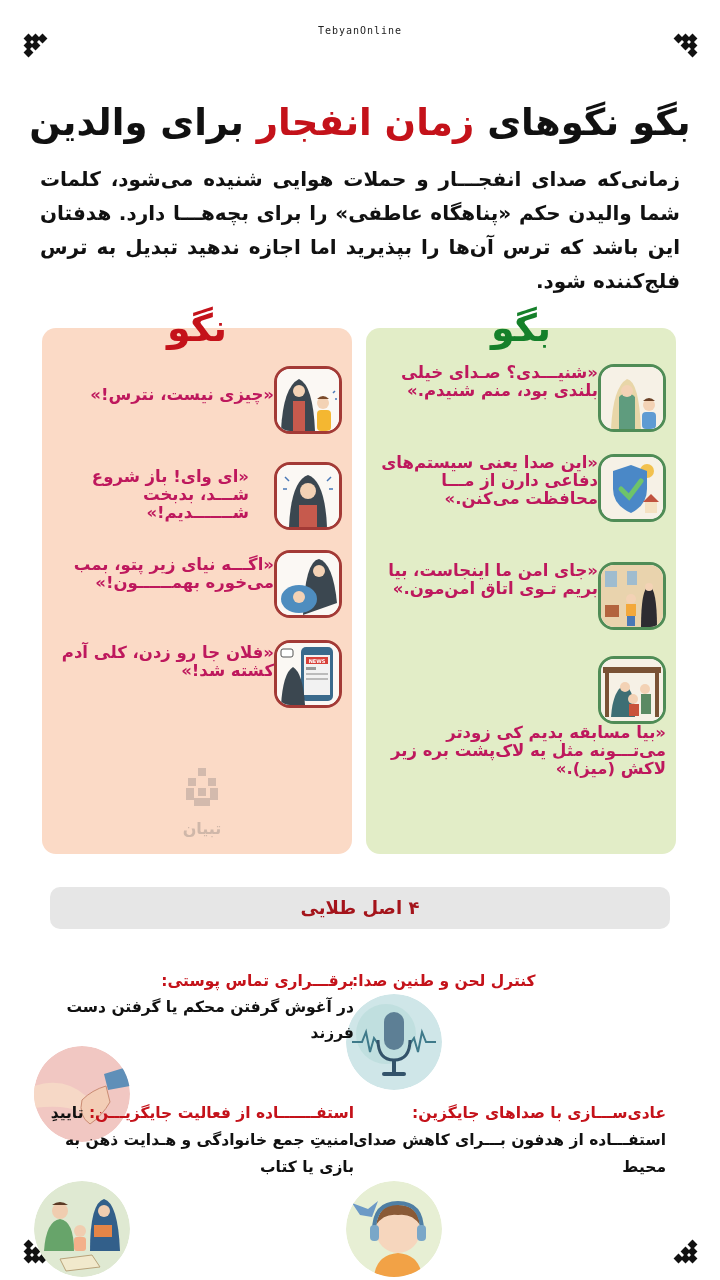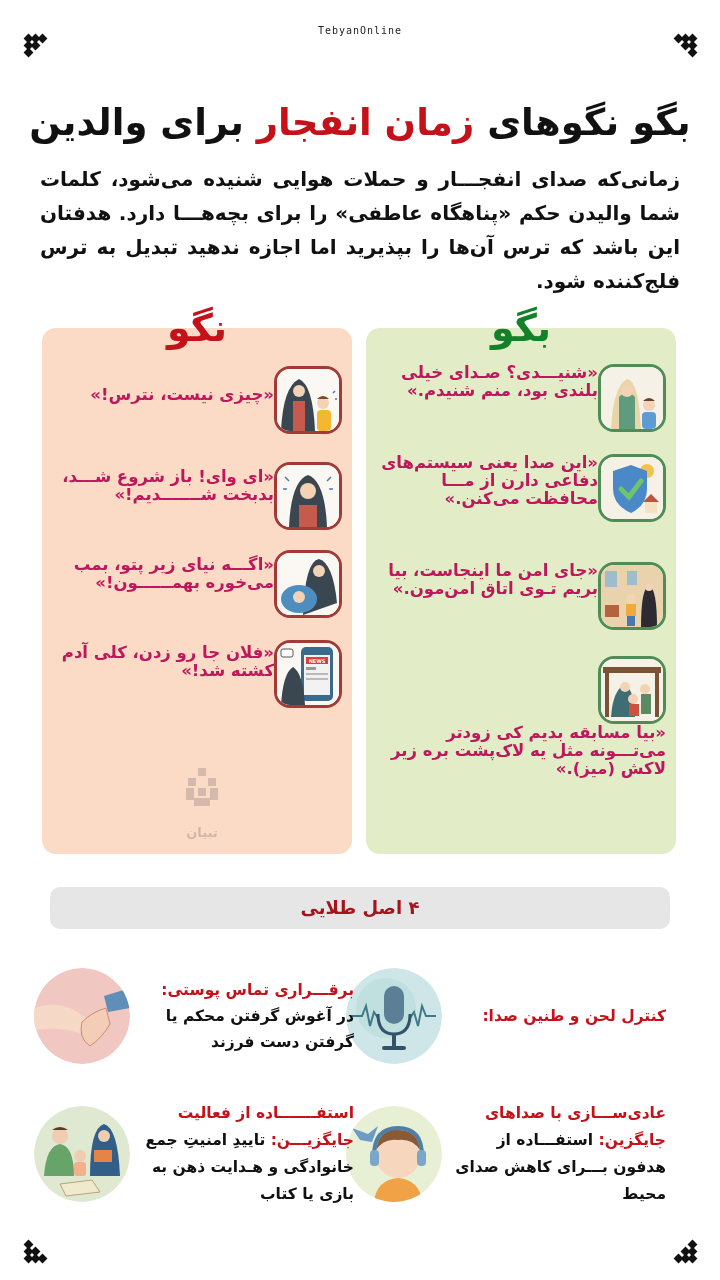--- a/index.html
+++ b/index.html
@@ -25,25 +25,25 @@
   .col-head.say { right: 44px; color: #15802a; }
   .col-head.dont { left: 42px; color: #c4121a; }
 
   .item { position: absolute; right: 10px; width: 290px; display: flex; flex-direction: row; align-items: flex-start; }
   .thumb { flex: 0 0 68px; width: 68px; height: 68px; border-radius: 16px; background: #fff; display: flex; align-items: center; justify-content: center; overflow: hidden; position: relative; }
   .thumb.green { border: 3px solid #4f8c56; box-shadow: 0 0 0 2px #fff inset; }
   .thumb.red { border: 3px solid #a33a36; box-shadow: 0 0 0 2px #fff inset; }
   .item-text { flex: 1; font-size: 16.5px; font-weight: bold; line-height: 18px; color: #be185d; text-align: right; }
 
   .watermark { position: absolute; left: 172px; top: 770px; width: 60px; text-align: center; opacity: 0.45; }
-  .watermark .wm-text { font-size: 13px; font-weight: bold; color: #9a8d86; margin-top: 13px; }
+  .watermark .wm-text { font-size: 16px; font-weight: bold; color: #9a8d86; margin-top: 7px; }
 
   .golden-bar { position: absolute; top: 887px; left: 50px; width: 620px; height: 42px; background: #e6e6e6; border-radius: 10px; text-align: center; font-size: 18px; font-weight: bold; line-height: 42px; color: #a4141b; }
 
-  .rule { position: absolute; width: 330px; display: flex; flex-direction: row; align-items: center; }
+  .rule { position: absolute; width: 330px; display: flex; flex-direction: column; align-items: flex-end; }
   .rule .circle { flex: 0 0 96px; width: 96px; height: 96px; border-radius: 50%; overflow: hidden; }
   .rule .rtext { flex: 1; padding-right: 10px; padding-left: 6px; font-size: 15.5px; font-weight: bold; line-height: 26px; color: #111; text-align: right; }
   .rule .rtext .rt { color: #c4121a; }
 </style>
 </head>
 <body>
 
 <div class="corner" style="left:22px; top:32px;">
   <span class="d" style="left:3px;top:3px"></span>
     <span class="d" style="left:10px;top:3px"></span>
@@ -160,21 +160,21 @@
           <circle cx="22" cy="22" r="6" fill="#f3d2b5"></circle>
           <rect x="16" y="32" width="12" height="30" fill="#c65a4d"></rect>
           <circle cx="46" cy="34" r="6" fill="#f3d2b5"></circle>
           <path d="M40 30 Q46 24 52 30" fill="#7a4a2a"></path>
           <rect x="40" y="41" width="14" height="21" rx="4" fill="#f4b731"></rect>
           <path d="M56 24 L58 22 M58 30 L60 30" stroke="#4a78b6" stroke-width="1.5"></path>
         </svg>
     </div>
     <div class="item-text" style="padding-top:20px;">«چیزی نیست، نترس!»</div>
   </div>
-  <div class="item" style="top:134px;">
+  <div class="item" style="top:134px;gap:25px;">
     <div class="thumb red">
       <svg width="62" height="62" viewBox="0 0 62 62">
           <rect width="62" height="62" fill="#fbf8f4"></rect>
           <path d="M12 62 Q14 16 31 10 Q48 16 50 62Z" fill="#3b4750"></path>
           <circle cx="31" cy="26" r="8" fill="#f3d2b5"></circle>
           <rect x="22" y="40" width="18" height="22" fill="#c65a4d"></rect>
           <path d="M8 12 L12 16 M54 12 L50 16 M6 24 L10 24 M56 24 L52 24" stroke="#4a78b6" stroke-width="1.5"></path>
         </svg>
     </div>
     <div class="item-text" style="padding-top:6px;">«ای وای! باز شروع شـــد، بدبخت شـــــــدیم!»</div>

